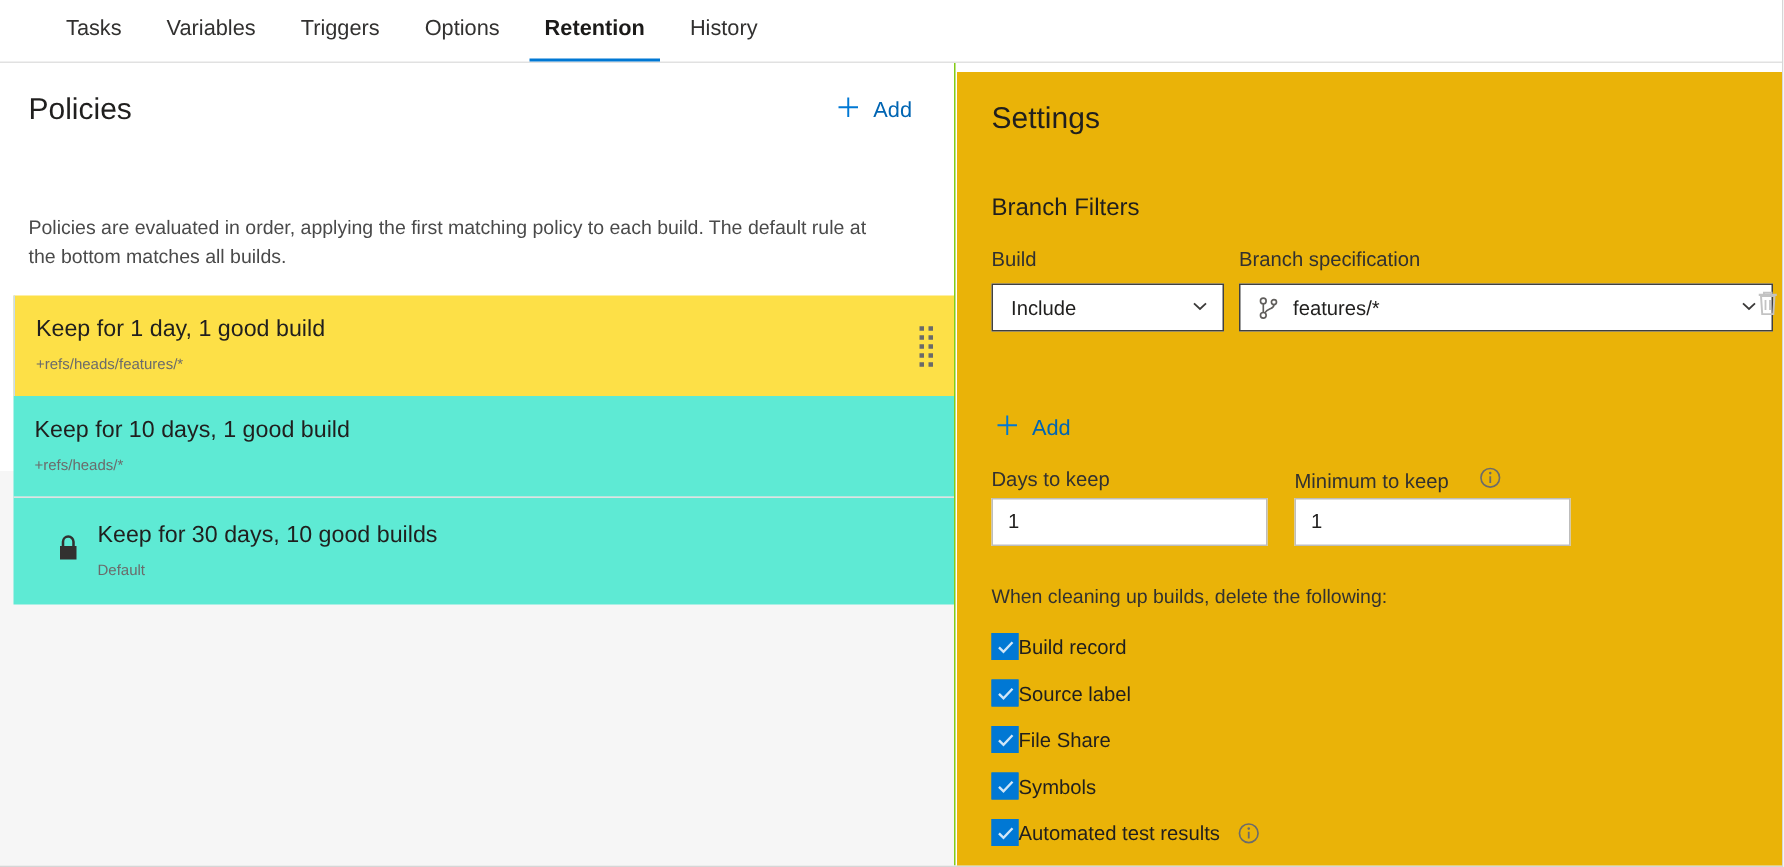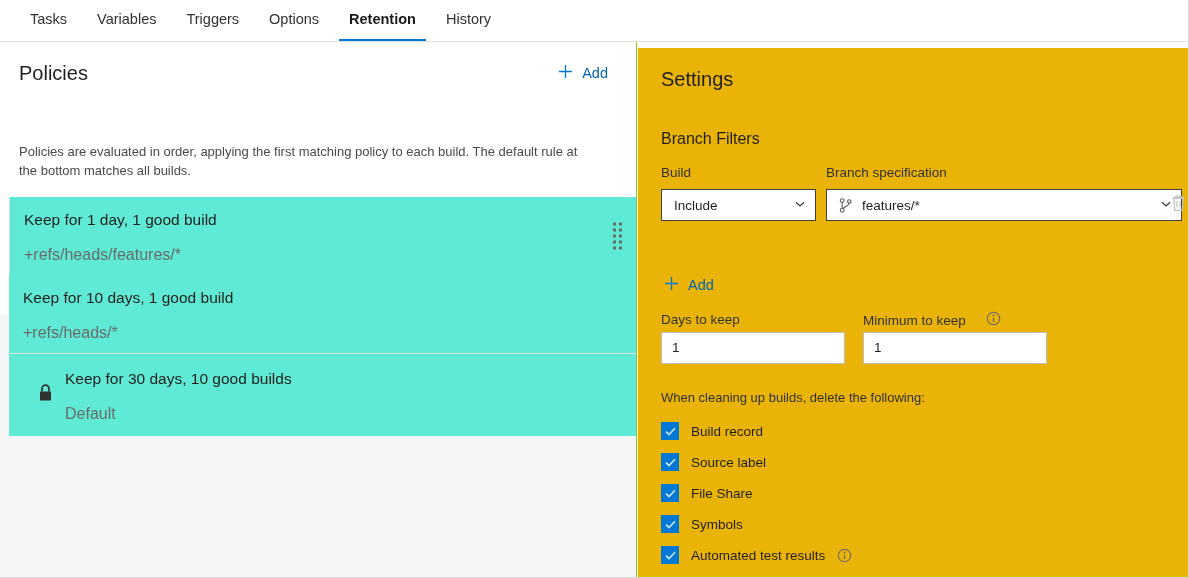--- a/index.html
+++ b/index.html
@@ -26,21 +26,21 @@
   
   .tabstrip {
     position: absolute;
     left: 0; top: 0;
     width: 1188px;
     height: 42px;
     border-bottom: 1px solid #e1e1e1;
     box-sizing: border-box;
     display: flex;
     align-items: flex-start;
-    padding-left: 18px;
+    padding-left: 32px;
   }
   .tab {
     position: relative;
     height: 41px;
     line-height: 38px;
     font-size: 14.5px;
     color: #323130;
     padding: 0 12px;
     margin-right: 6px;
     cursor: pointer;
@@ -112,39 +112,39 @@
     width: 627px;
   }
   .policy-row {
     position: relative;
     box-sizing: border-box;
     padding: 12px 16px 12px 14px;
     background: #5eead4;
     cursor: pointer;
   }
   .policy-row.selected {
-    background: #5eead4;
+    background: #fde047;
     border-left: 1px solid #c7dcf0;
   }
   .policy-row.default-row {
     border-top: 1px solid #e1e1e1;
     padding-left: 56px;
     padding-top: 14px;
     padding-bottom: 14px;
   }
   .policy-name {
     font-size: 15.5px;
     color: #201f1e;
     line-height: 21px;
   }
   .policy-sub {
-    font-size: 16px;
+    font-size: 10px;
     color: #6b6b6b;
     line-height: 16px;
-    margin-top: 17px;
+    margin-top: 6px;
   }
   .drag-handle {
     position: absolute;
     right: 14px;
     top: 50%;
     transform: translateY(-50%);
     width: 9px;
     display: grid;
     grid-template-columns: 3px 3px;
     grid-gap: 3px 3px;
@@ -252,21 +252,20 @@
     width: 18px; height: 18px;
     background: #0078d4;
     border: 1px solid #0078d4;
     box-sizing: border-box;
     display: flex;
     align-items: center;
     justify-content: center;
     flex: 0 0 auto;
   }
   .cb-text {
-    margin-left: 12px;
     font-size: 13.5px;
     color: #201f1e;
   }
   .cb-info { margin-left: 12px; display: flex; align-items: center; }
 
   .trash-btn {
     position: absolute;
     left: 527px; top: 143px;
     width: 26px; height: 28px;
     display: flex;

